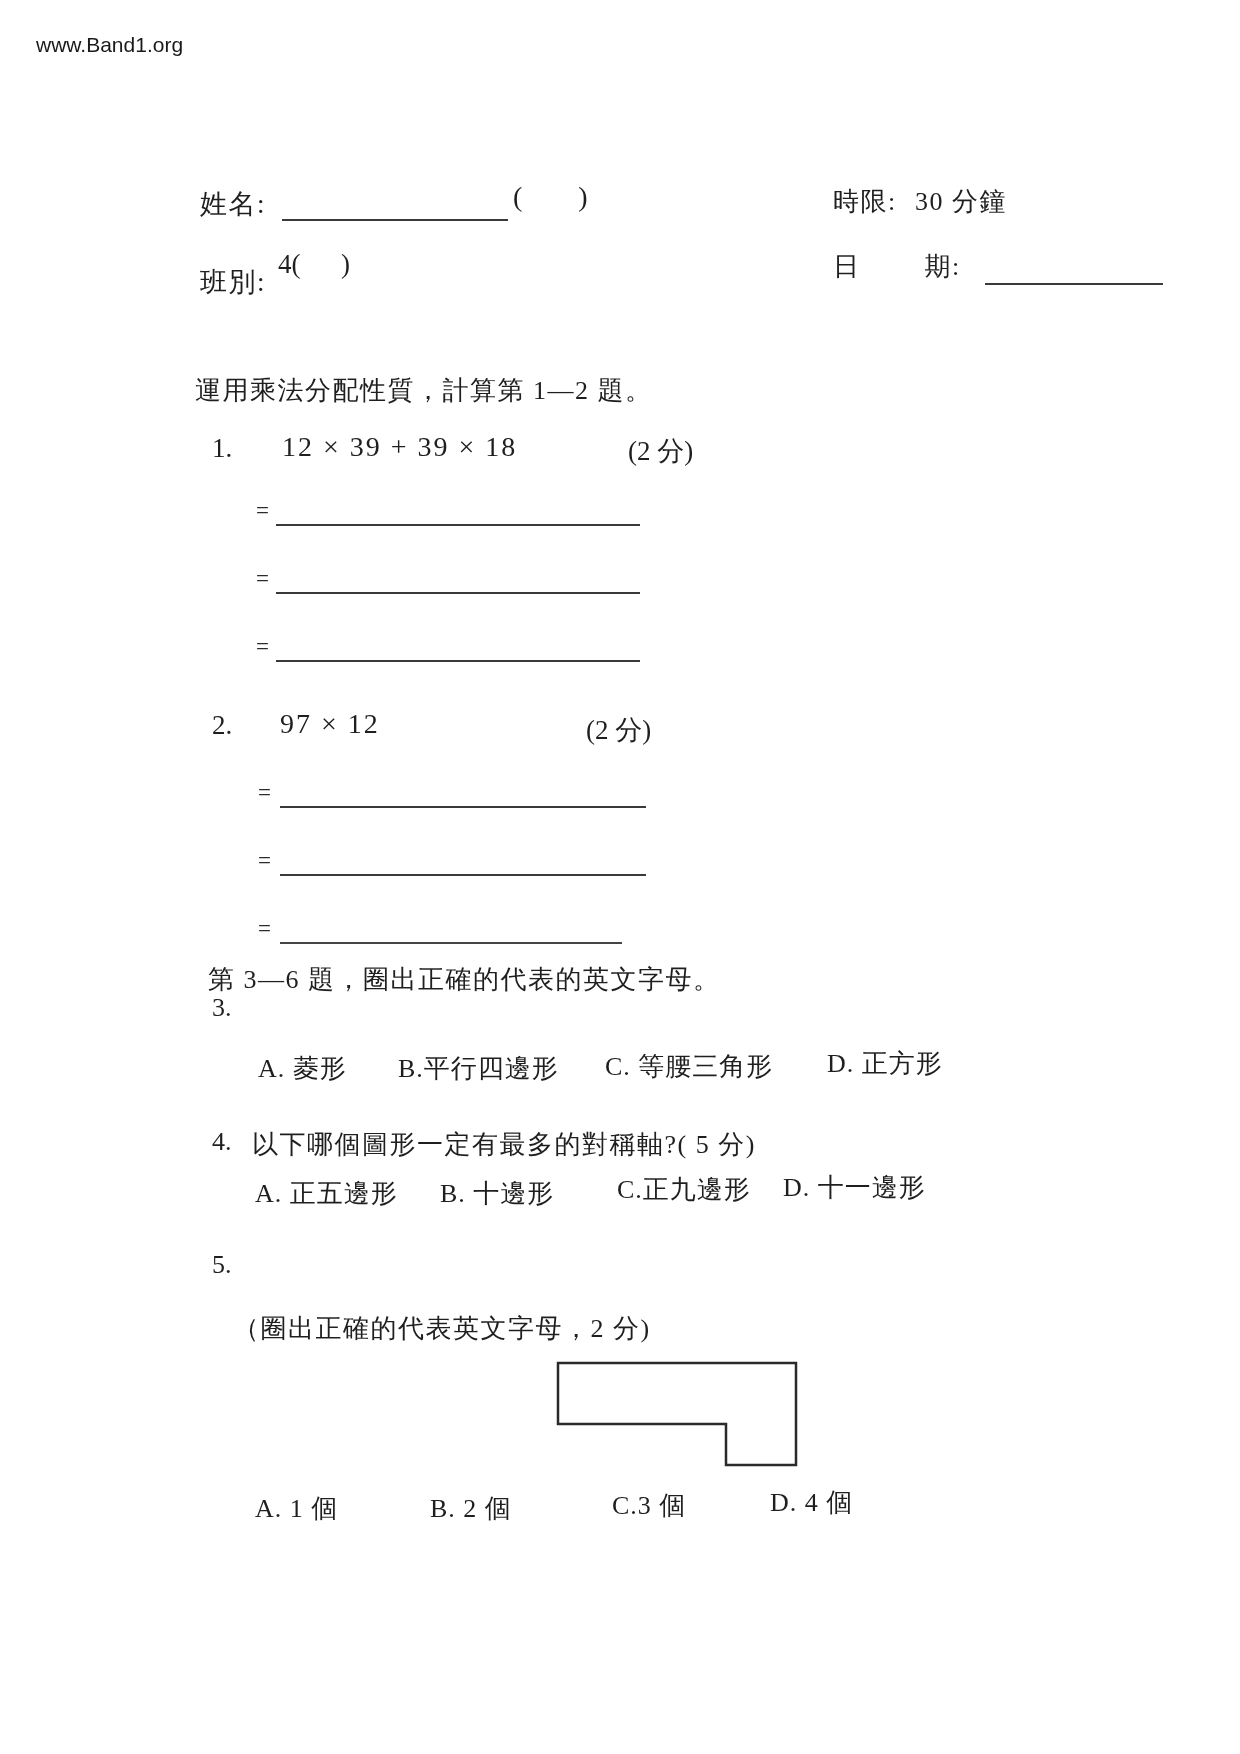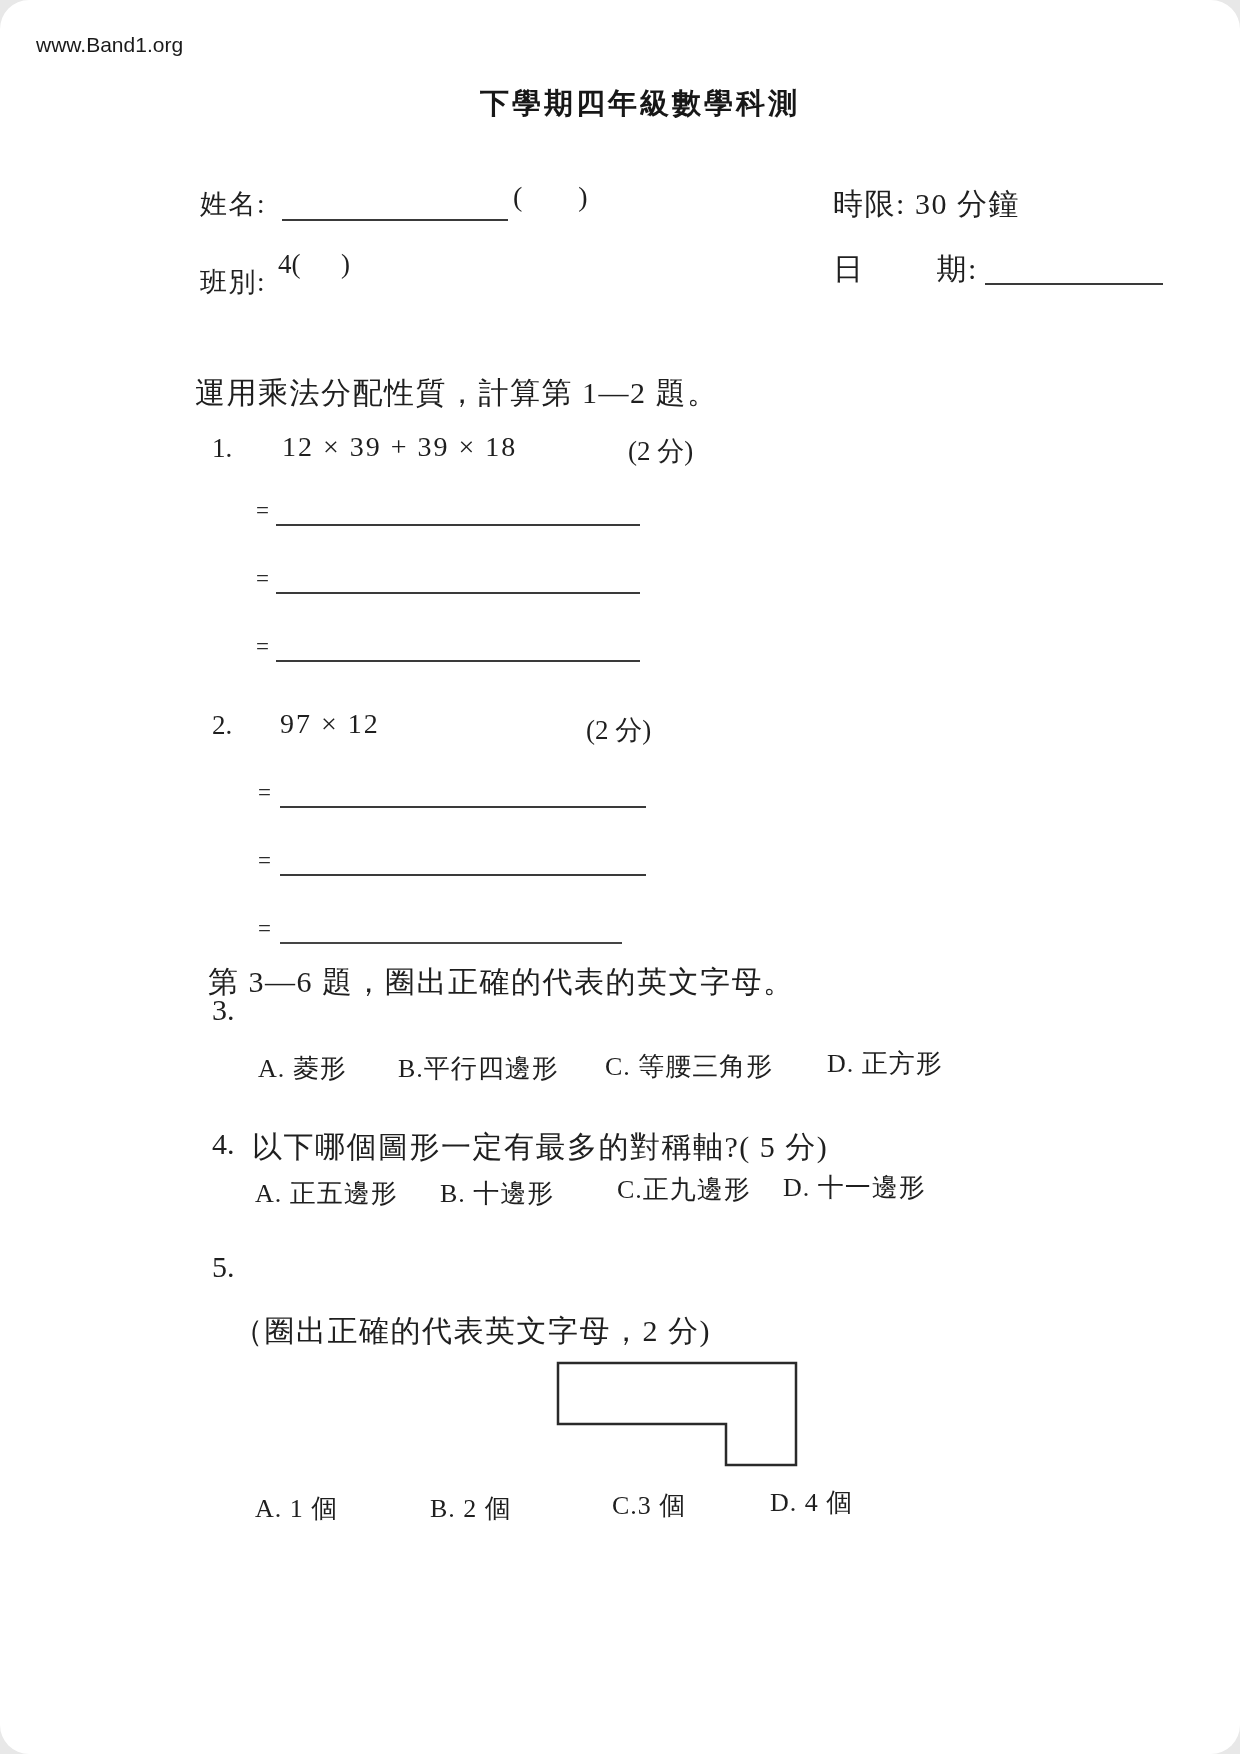--- a/index.html
+++ b/index.html
@@ -5,46 +5,44 @@
   html,body{margin:0;padding:0;background:#e8e8e8;}
   .page{
     position:relative;
     width:1240px;
     height:1754px;
     margin:0 auto;
     background:#ffffff;
     color:#1f1f1f;
     font-family:"Liberation Serif","DejaVu Serif",serif;
     overflow:hidden;
-    border-radius:29px;
   }
   .abs{position:absolute;}
   .pre{white-space:pre;}
   .sans{font-family:"Liberation Sans","DejaVu Sans",sans-serif;}
   .cjk{letter-spacing:1.5px;}
   .num{letter-spacing:2px;}
   .title{font-size:29px;font-weight:bold;letter-spacing:3px;color:#171717;}
-  .fs26{font-size:30px;}
+  .fs26{font-size:26px;}
   .fs27{font-size:27px;}
   .fs28{font-size:28px;}
   .eq{font-size:23px;color:#2b2b2b;letter-spacing:-1px;}
   .rule{height:0;border-top:2px solid #3a3a3a;}
   .rule-thin{height:0;border-top:2px solid #454545;}
   .emph{border-bottom:2px solid #222;padding-bottom:1px;}
   .opt{font-size:26px;letter-spacing:1px;}
   svg.shape{display:block;}
 </style>
 </head>
 <body>
 
 <div class="page">
 
   <div class="abs sans" style="left:36px;top:33px;font-size:21px;color:#1a1a1a;">www.Band1.org</div>
 
-  <div class="abs title" style="left:480px;top:84px;">下學期四年級數學科測</div>
 
   <div class="abs cjk fs27" style="left:200px;top:186px;">姓名:</div>
   <div class="abs rule" style="left:282px;top:219px;width:226px;"></div>
   <div class="abs pre fs28" style="left:513px;top:181px;">(        )</div>
 
   <div class="abs cjk fs27" style="left:200px;top:264px;">班別:</div>
   <div class="abs pre fs27" style="left:278px;top:249px;">4(      )</div>
 
   <div class="abs cjk fs26" style="left:833px;top:184px;">時限:</div>
   <div class="abs cjk fs26" style="left:915px;top:184px;">30 分鐘</div>

